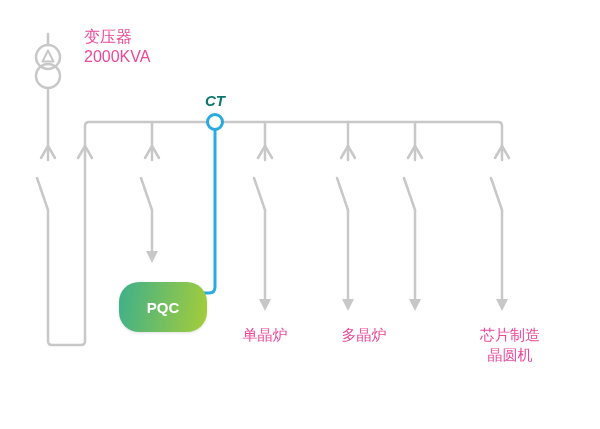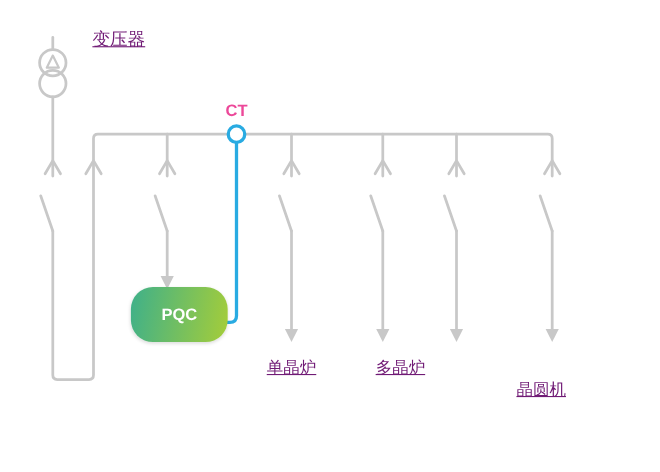--- a/index.html
+++ b/index.html
@@ -6,37 +6,37 @@
   .stage{
     position:relative;
     width:600px;height:429px;
     background:#ffffff;
     font-family:"Liberation Sans","DejaVu Sans",sans-serif;
     overflow:hidden;
   }
   .stage svg{position:absolute;left:0;top:0;}
   .lbl{
     position:absolute;
-    color:#701a75;
+    color:#ec4899;
     font-size:16px;
     line-height:20px;
     white-space:nowrap;
-    text-decoration:underline;
   }
   .lbl.centered{transform:translateX(-50%);text-align:left;}
   .ct-label{
     position:absolute;
-    color:#ec4899;
+    color:#0f766e;
     font-weight:bold;
     font-size:15px;
     transform:translateX(-50%);
+    font-style:italic;
   }
   .pqc{
     position:absolute;
-    left:119px;top:261px;
+    left:119px;top:282px;
     width:88px;height:50px;
     border-radius:20px;
     background:linear-gradient(100deg,#3eb08a 0%,#a5cd39 100%);
     display:flex;align-items:center;justify-content:center;
     color:#ffffff;font-weight:bold;font-size:15px;
     box-shadow:0 1px 3px rgba(0,0,0,0.12);
   }
   .load-lbl{font-size:15px;}
 </style>
 </head>
@@ -100,24 +100,26 @@
       <polygon points="496,299 508,299 502,311"></polygon>
     </g>
 
     <path d="M215,130 L215,287 Q215,293 209,293 L197,293" stroke="#29abe2" stroke-width="3" fill="none" stroke-linecap="round"></path>
     <polygon points="197,287 197,299 186,293" fill="#29abe2"></polygon>
 
     <circle cx="215" cy="122" r="7.5" fill="#ffffff" stroke="#29abe2" stroke-width="3"></circle>
   </svg>
 
   <div class="lbl" style="left:84px;top:27px;">变压器</div>
+  <div class="lbl" style="left:84px;top:47px;">2000KVA</div>
 
   <div class="ct-label" style="left:215px;top:92px;">CT</div>
 
   <div class="pqc">
     <span>PQC</span>
   </div>
 
   <div class="lbl centered load-lbl" style="left:265px;top:325px;">单晶炉</div>
   <div class="lbl centered load-lbl" style="left:364px;top:325px;">多晶炉</div>
-  <div class="lbl centered load-lbl" style="left:492px;top:345px;">晶圆机</div>
+  <div class="lbl centered load-lbl" style="left:510px;top:325px;">芯片制造</div>
+  <div class="lbl centered load-lbl" style="left:510px;top:345px;">晶圆机</div>
 
 </div>
 
 </body></html>

